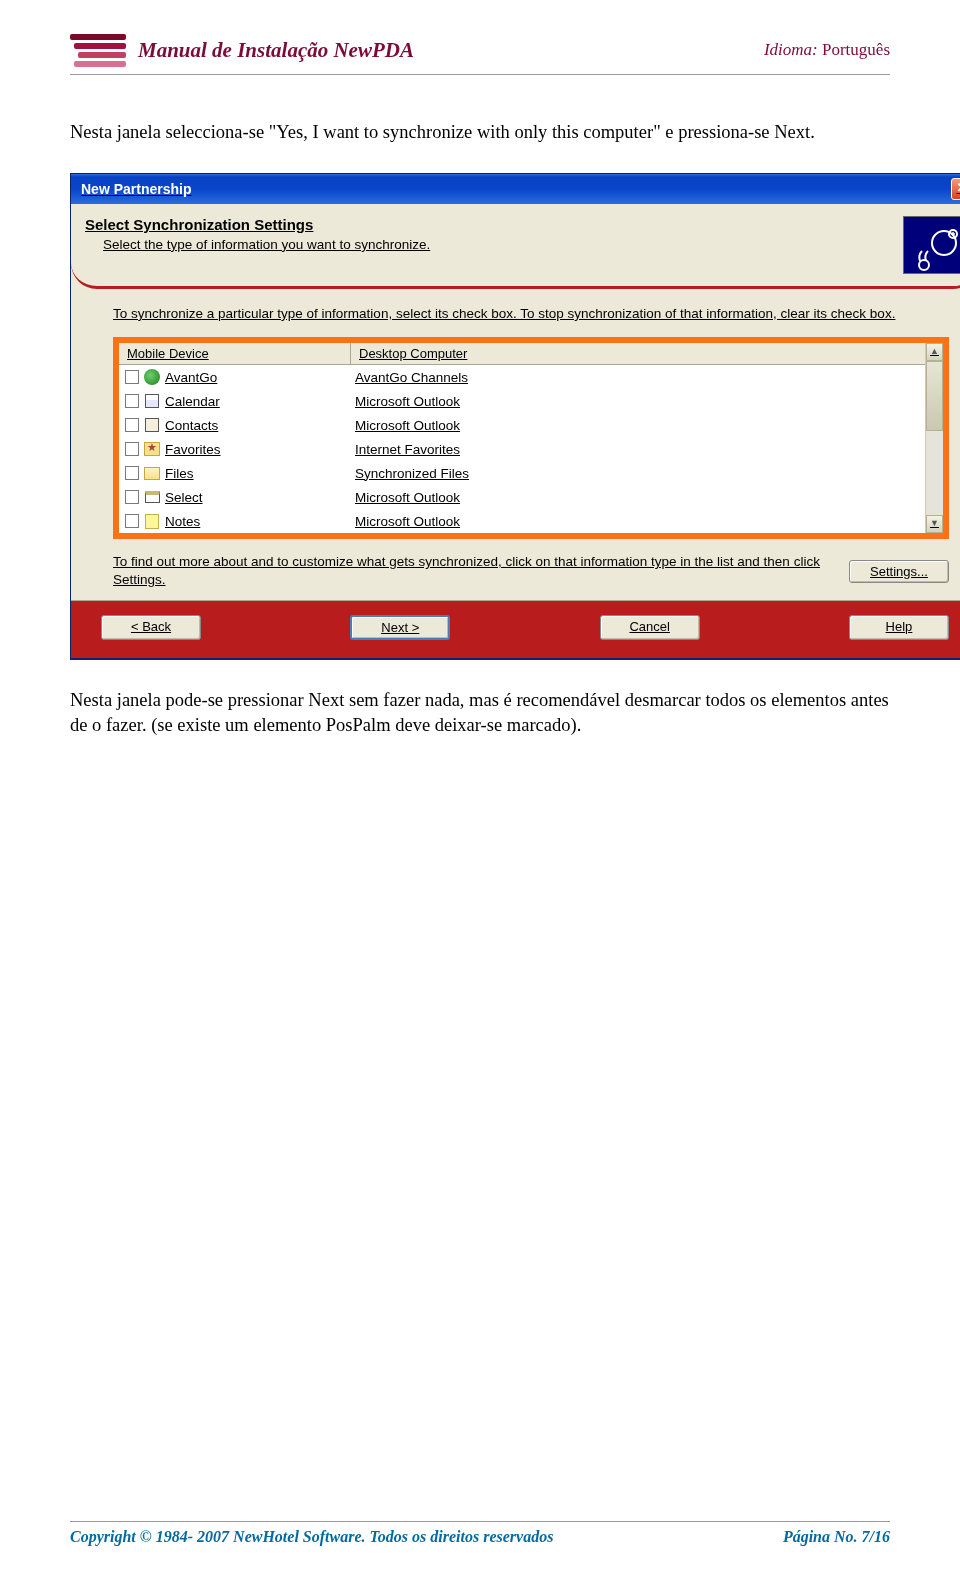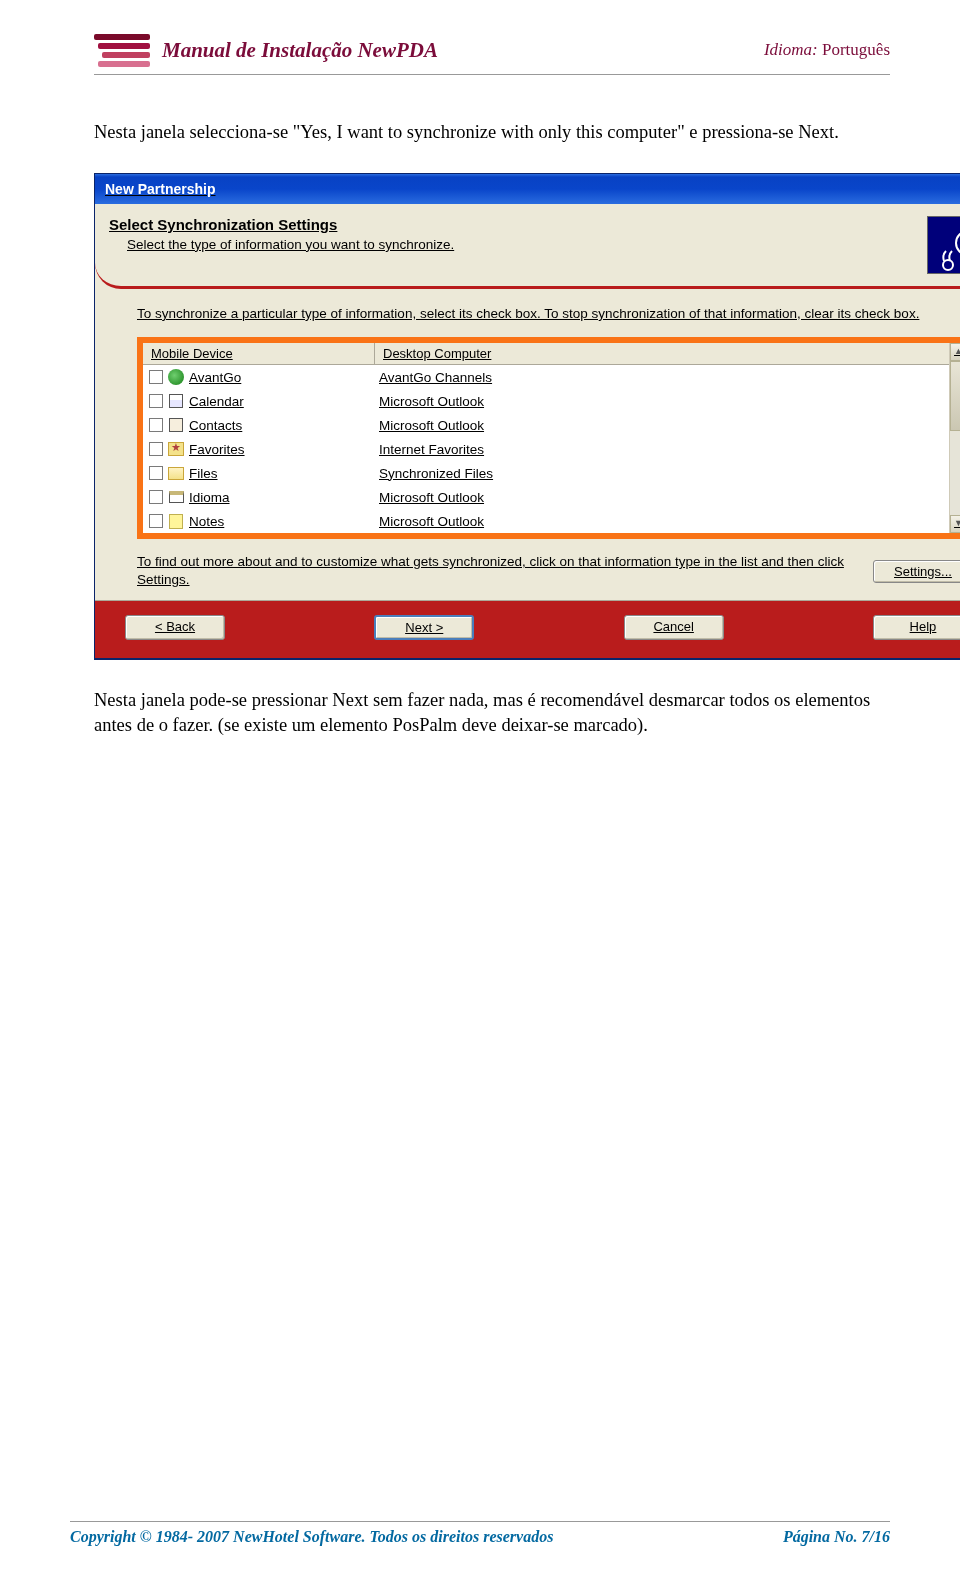--- a/index.html
+++ b/index.html
@@ -6,21 +6,20 @@
   body {
     font-family: "Times New Roman", serif;
     background: #fff;
     width: 960px;
     height: 1571px;
     position: relative;
     color: #000;
   }
   .page {
     padding: 30px 70px 0 70px;
-    margin-left: 24px;
   }
   .header {
     display: flex;
     align-items: center;
     justify-content: space-between;
     margin-bottom: 4px;
   }
   .header-left {
     display: flex;
     align-items: center;
@@ -364,21 +363,21 @@
                   <span class="ic-files open"></span>
                 </span>
                 <span class="r1">Files</span>
                 <span class="r2">Synchronized Files</span>
               </div>
               <div class="row">
                 <span class="cb"></span>
                 <span class="icon">
                   <span class="ic-inbox"></span>
                 </span>
-                <span class="r1">Idioma</span>
+                <span class="r1">Select</span>
                 <span class="r2">Microsoft Outlook</span>
               </div>
               <div class="row">
                 <span class="cb"></span>
                 <span class="icon">
                   <span class="ic-notes"></span>
                 </span>
                 <span class="r1">Notes</span>
                 <span class="r2">Microsoft Outlook</span>
               </div>

